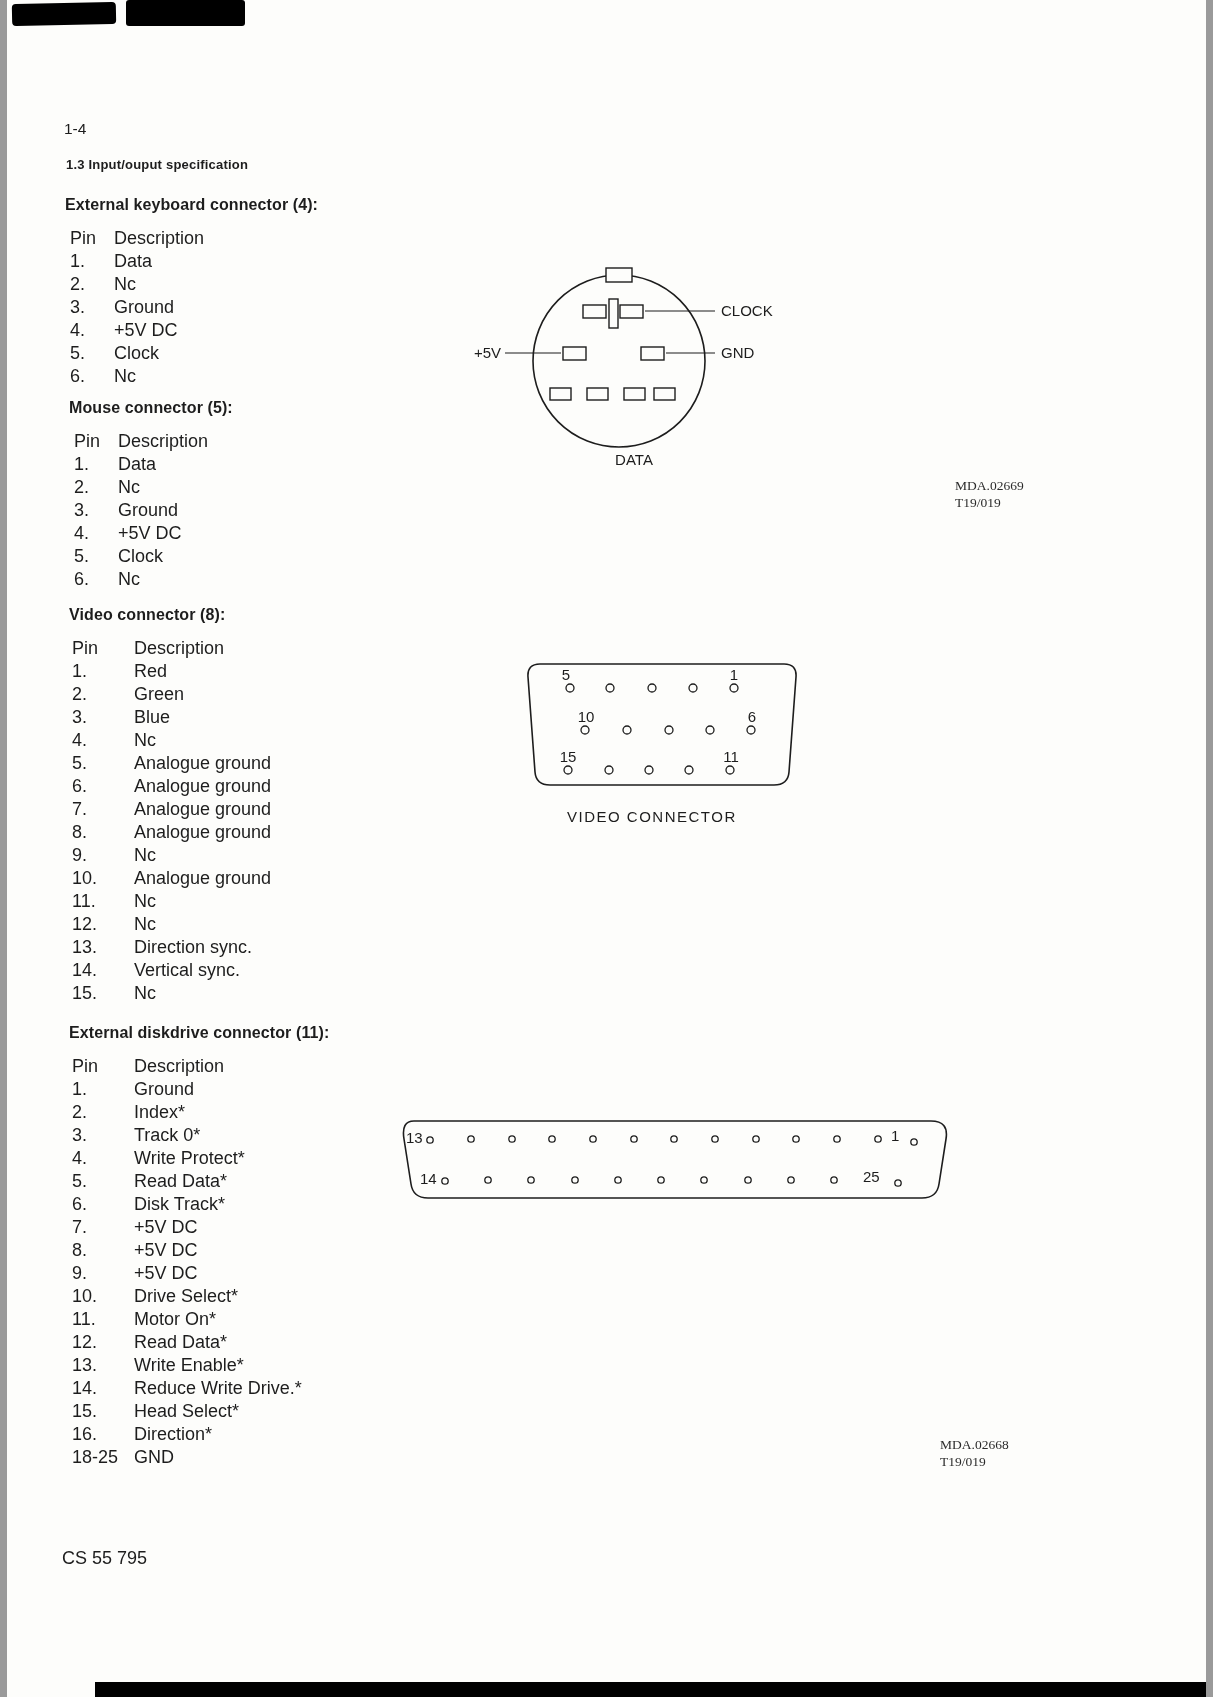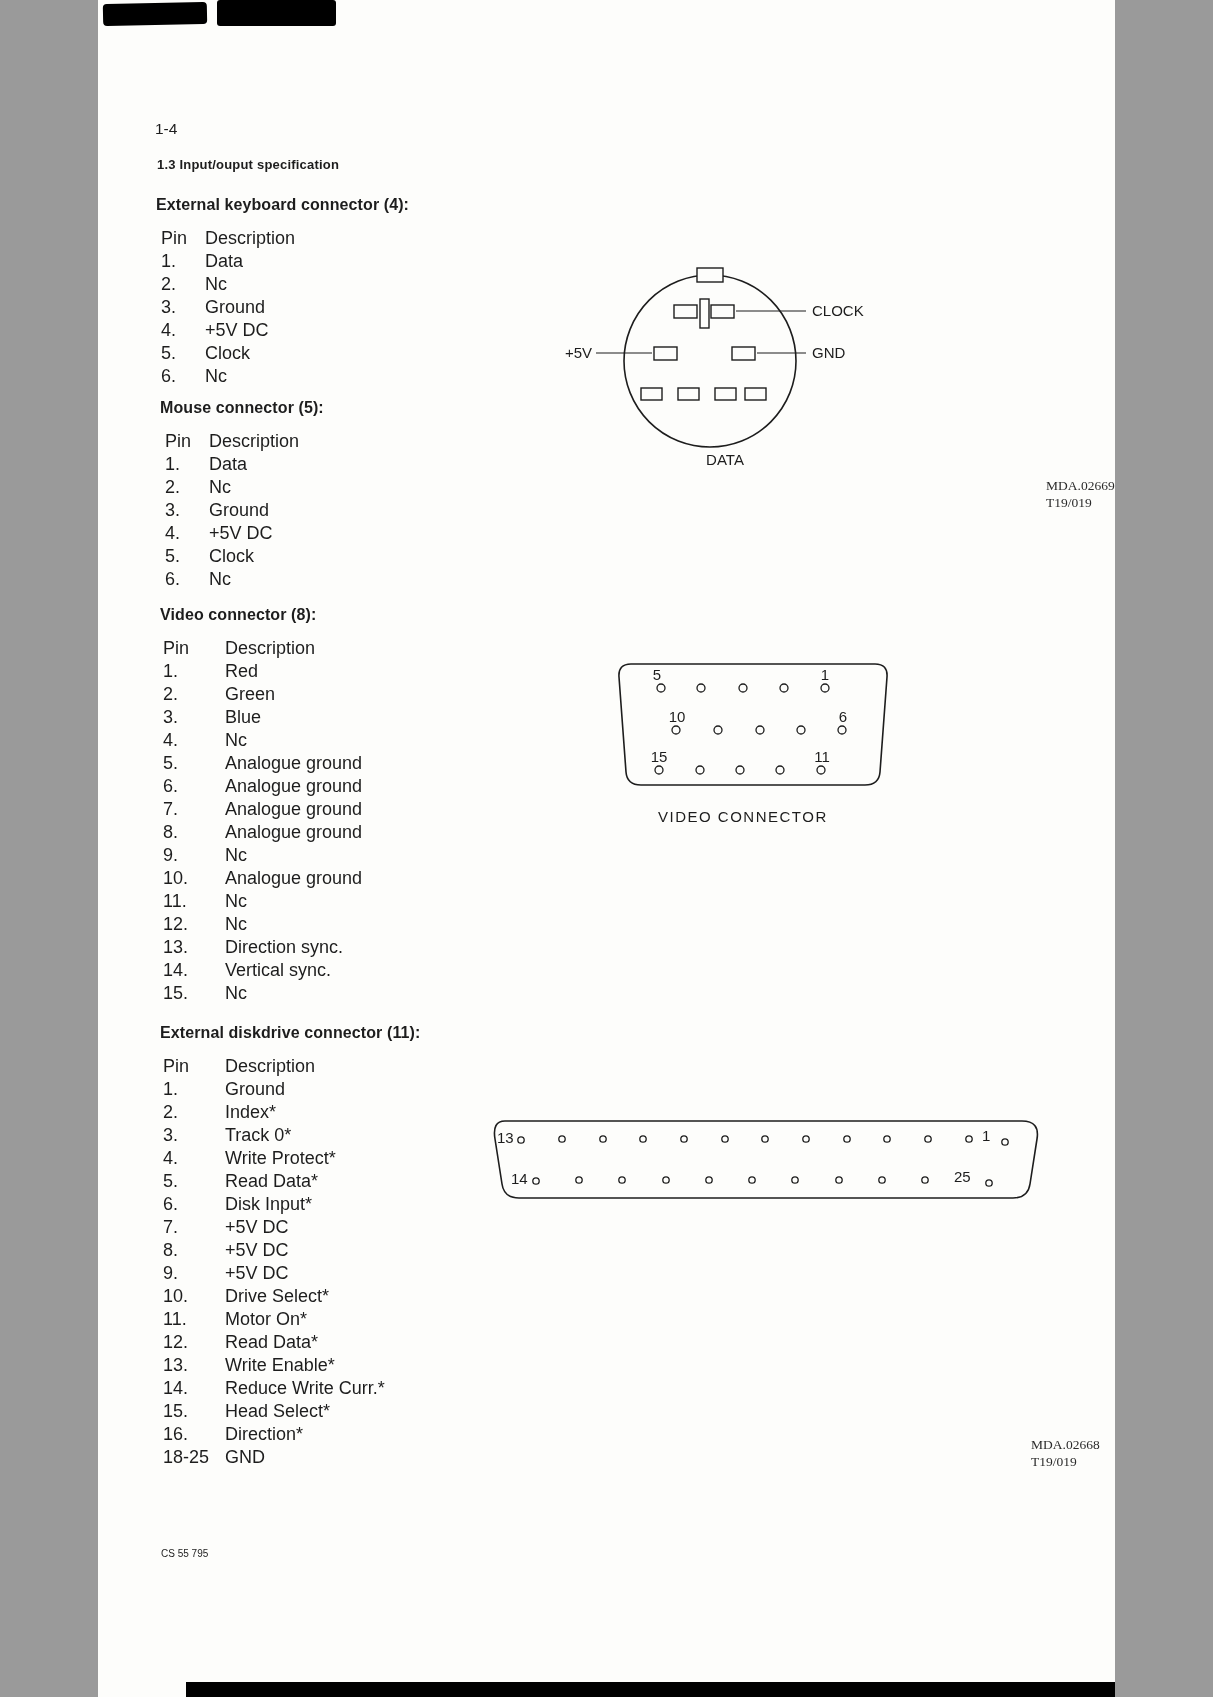--- a/index.html
+++ b/index.html
@@ -1,32 +1,32 @@
 <!DOCTYPE html>
 <html><head>
 <meta charset="utf-8">
 <title>Service Manual Page 1-4</title>
 <style>
   * { margin:0; padding:0; box-sizing:border-box; }
   html,body { background:#9a9a9a; }
   body { font-family:"Liberation Sans", sans-serif; }
   .page {
-    position:relative; width:1017px; height:1697px;
+    position:relative; width:1199px; height:1697px;
     background:#fdfdfb; color:#1d1d1d; overflow:hidden; margin:0 auto;
   }
   .abs { position:absolute; }
 
   .artifact { background:#000; }
   .artifact-tl1 { left:5px; top:3px; width:104px; height:22px; border-radius:4px; transform:rotate(-1.2deg); }
   .artifact-tl2 { left:119px; top:0px; width:119px; height:26px; border-radius:3px; }
   .bottom-bar { left:88px; top:1682px; width:1125px; height:15px; background:#000; }
 
   .page-number { left:57px; top:120px; font-size:15.5px; }
   .section-title { left:59px; top:157px; font-size:13px; font-weight:bold; letter-spacing:0.2px; }
-  .footer-code { left:55px; top:1548px; font-size:10px;margin-left:8px; }
+  .footer-code { left:55px; top:1548px; font-size:18px; }
 
   .conn-heading { font-size:16px; font-weight:bold; margin:0 0 13px 0; letter-spacing:0.1px; }
   .pin-table { font-size:18px; }
   .pin-row { display:grid; line-height:23px; }
   .cols-narrow .pin-row { grid-template-columns:44px 1fr; padding-left:5px; }
   .cols-wide   .pin-row { grid-template-columns:62px 1fr; padding-left:3px; }
 
   .sec-keyboard { left:58px; top:196px; width:330px; }
   .sec-mouse    { left:62px; top:399px; width:330px; }
   .sec-video    { left:62px; top:606px; width:360px; }
@@ -230,21 +230,21 @@
           <div class="pin-row">
           <span>4.</span>
           <span>Write Protect*</span>
         </div>
           <div class="pin-row">
           <span>5.</span>
           <span>Read Data*</span>
         </div>
           <div class="pin-row">
           <span>6.</span>
-          <span>Disk Input*</span>
+          <span>Disk Track*</span>
         </div>
           <div class="pin-row">
           <span>7.</span>
           <span>+5V DC</span>
         </div>
           <div class="pin-row">
           <span>8.</span>
           <span>+5V DC</span>
         </div>
           <div class="pin-row">
@@ -262,21 +262,21 @@
           <div class="pin-row">
           <span>12.</span>
           <span>Read Data*</span>
         </div>
           <div class="pin-row">
           <span>13.</span>
           <span>Write Enable*</span>
         </div>
           <div class="pin-row">
           <span>14.</span>
-          <span>Reduce Write Curr.*</span>
+          <span>Reduce Write Drive.*</span>
         </div>
           <div class="pin-row">
           <span>15.</span>
           <span>Head Select*</span>
         </div>
           <div class="pin-row">
           <span>16.</span>
           <span>Direction*</span>
         </div>
           <div class="pin-row">

